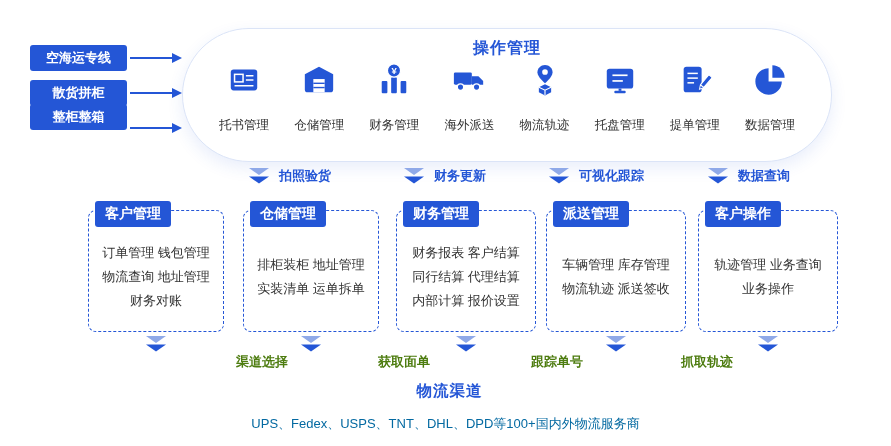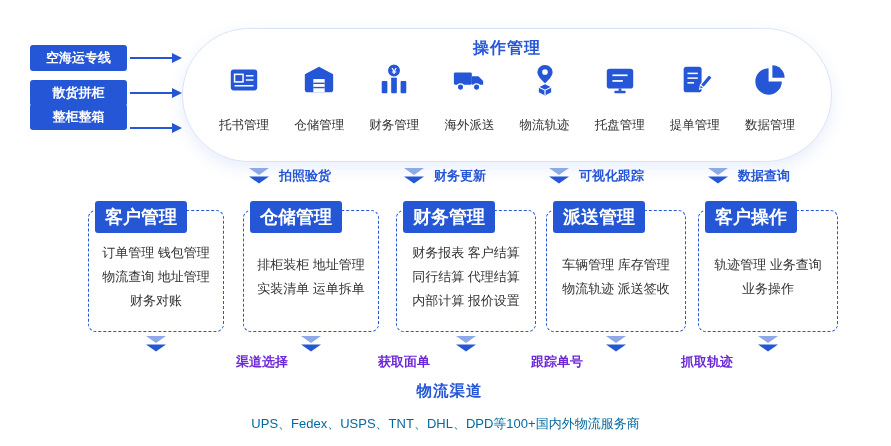--- a/index.html
+++ b/index.html
@@ -16,28 +16,28 @@
   .pill-title { position:absolute; top:9px; left:0; right:0; text-align:center; color:#2456D6;
                 font-size:16px; font-weight:bold; letter-spacing:1px; }
   .modules { position:absolute; left:28px; right:28px; top:34px; display:flex; justify-content:space-between; }
   .module { width:66px; display:flex; flex-direction:column; align-items:center; }
   .mod-label { margin-top:20px; font-size:12.5px; color:#333; white-space:nowrap; }
 
   .sync { position:absolute; top:167px; display:flex; align-items:center; gap:8px; }
   .sync-label { color:#2456D6; font-size:13px; font-weight:600; white-space:nowrap; }
 
   .subsys { position:absolute; top:210px; height:122px; border:1.5px dashed #2456D6; border-radius:8px; background:#fff; }
-  .subsys-tag { position:absolute; top:-10px; left:6px; background:#2456D6; color:#fff; font-size:18px;
+  .subsys-tag { position:absolute; top:-10px; left:6px; background:#2456D6; color:#fff; font-size:14px;
                 font-weight:bold; padding:4px 10px; border-radius:3px; white-space:nowrap; }
   .subsys-rows { position:absolute; left:2px; right:2px; top:20px; bottom:8px; display:flex;
                  flex-direction:column; justify-content:center; align-items:center; }
   .subsys-row { font-size:13px; color:#333; line-height:24px; white-space:nowrap; }
 
   .chev-abs { position:absolute; }
-  .flow-label { position:absolute; top:353px; transform:translateX(-50%); color:#6d28d9;
+  .flow-label { position:absolute; top:353px; transform:translateX(-50%); color:#4d7c0f;
                 font-size:13px; font-weight:bold; white-space:nowrap; }
   .channels-title { position:absolute; top:381px; left:8px; right:0; text-align:center; color:#2456D6;
                     font-size:15.5px; font-weight:bold; letter-spacing:1px; }
   .providers { position:absolute; top:415px; left:0; right:0; text-align:center; color:#0369a1; font-size:13px; }
 </style>
 </head>
 <body>
 
 <svg width="0" height="0" style="position:absolute">
   <defs>

